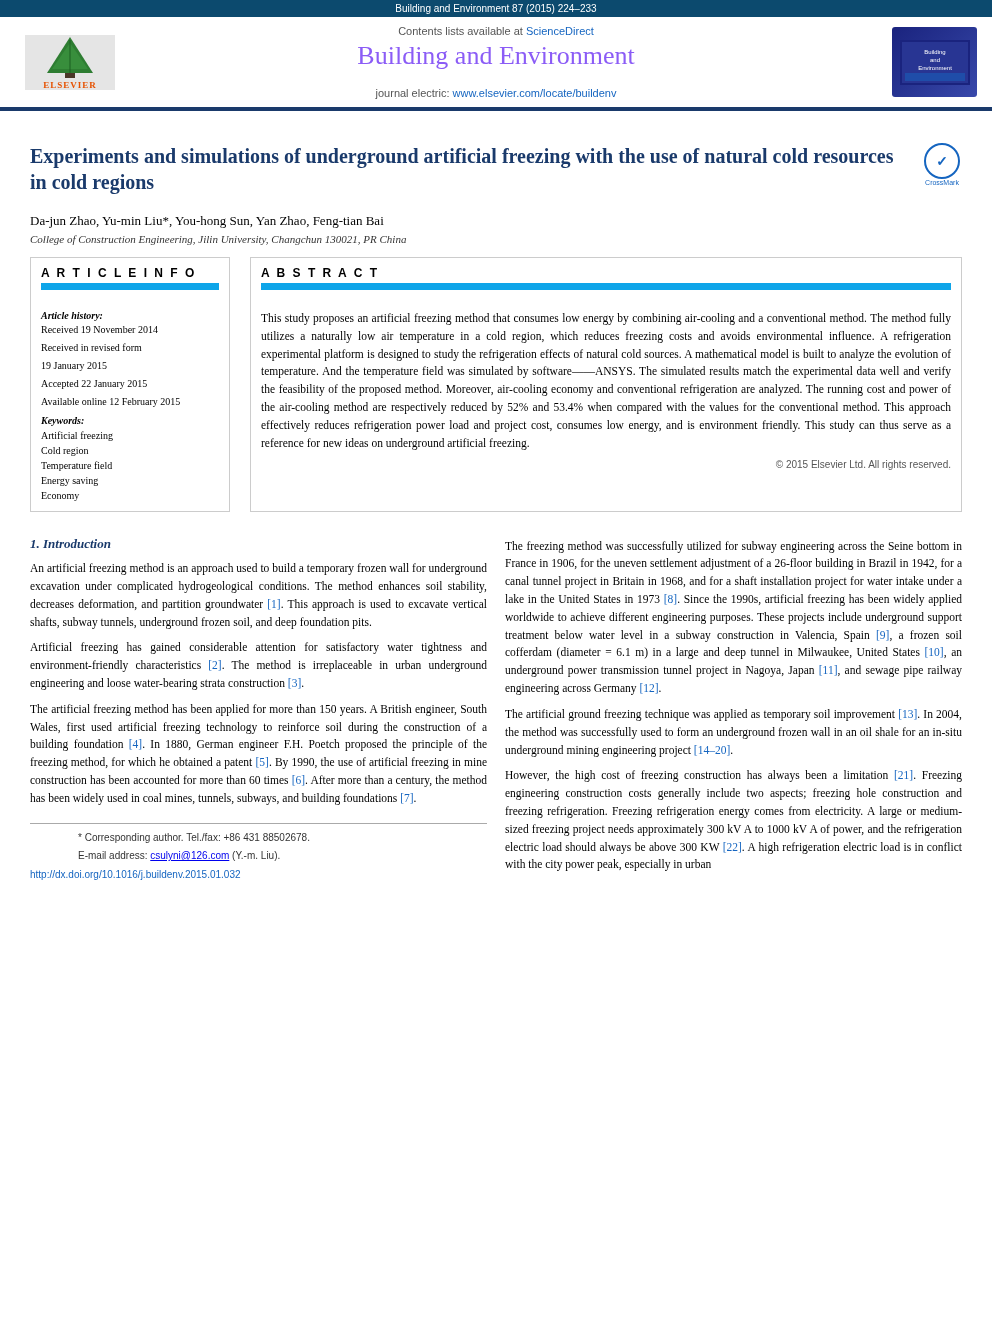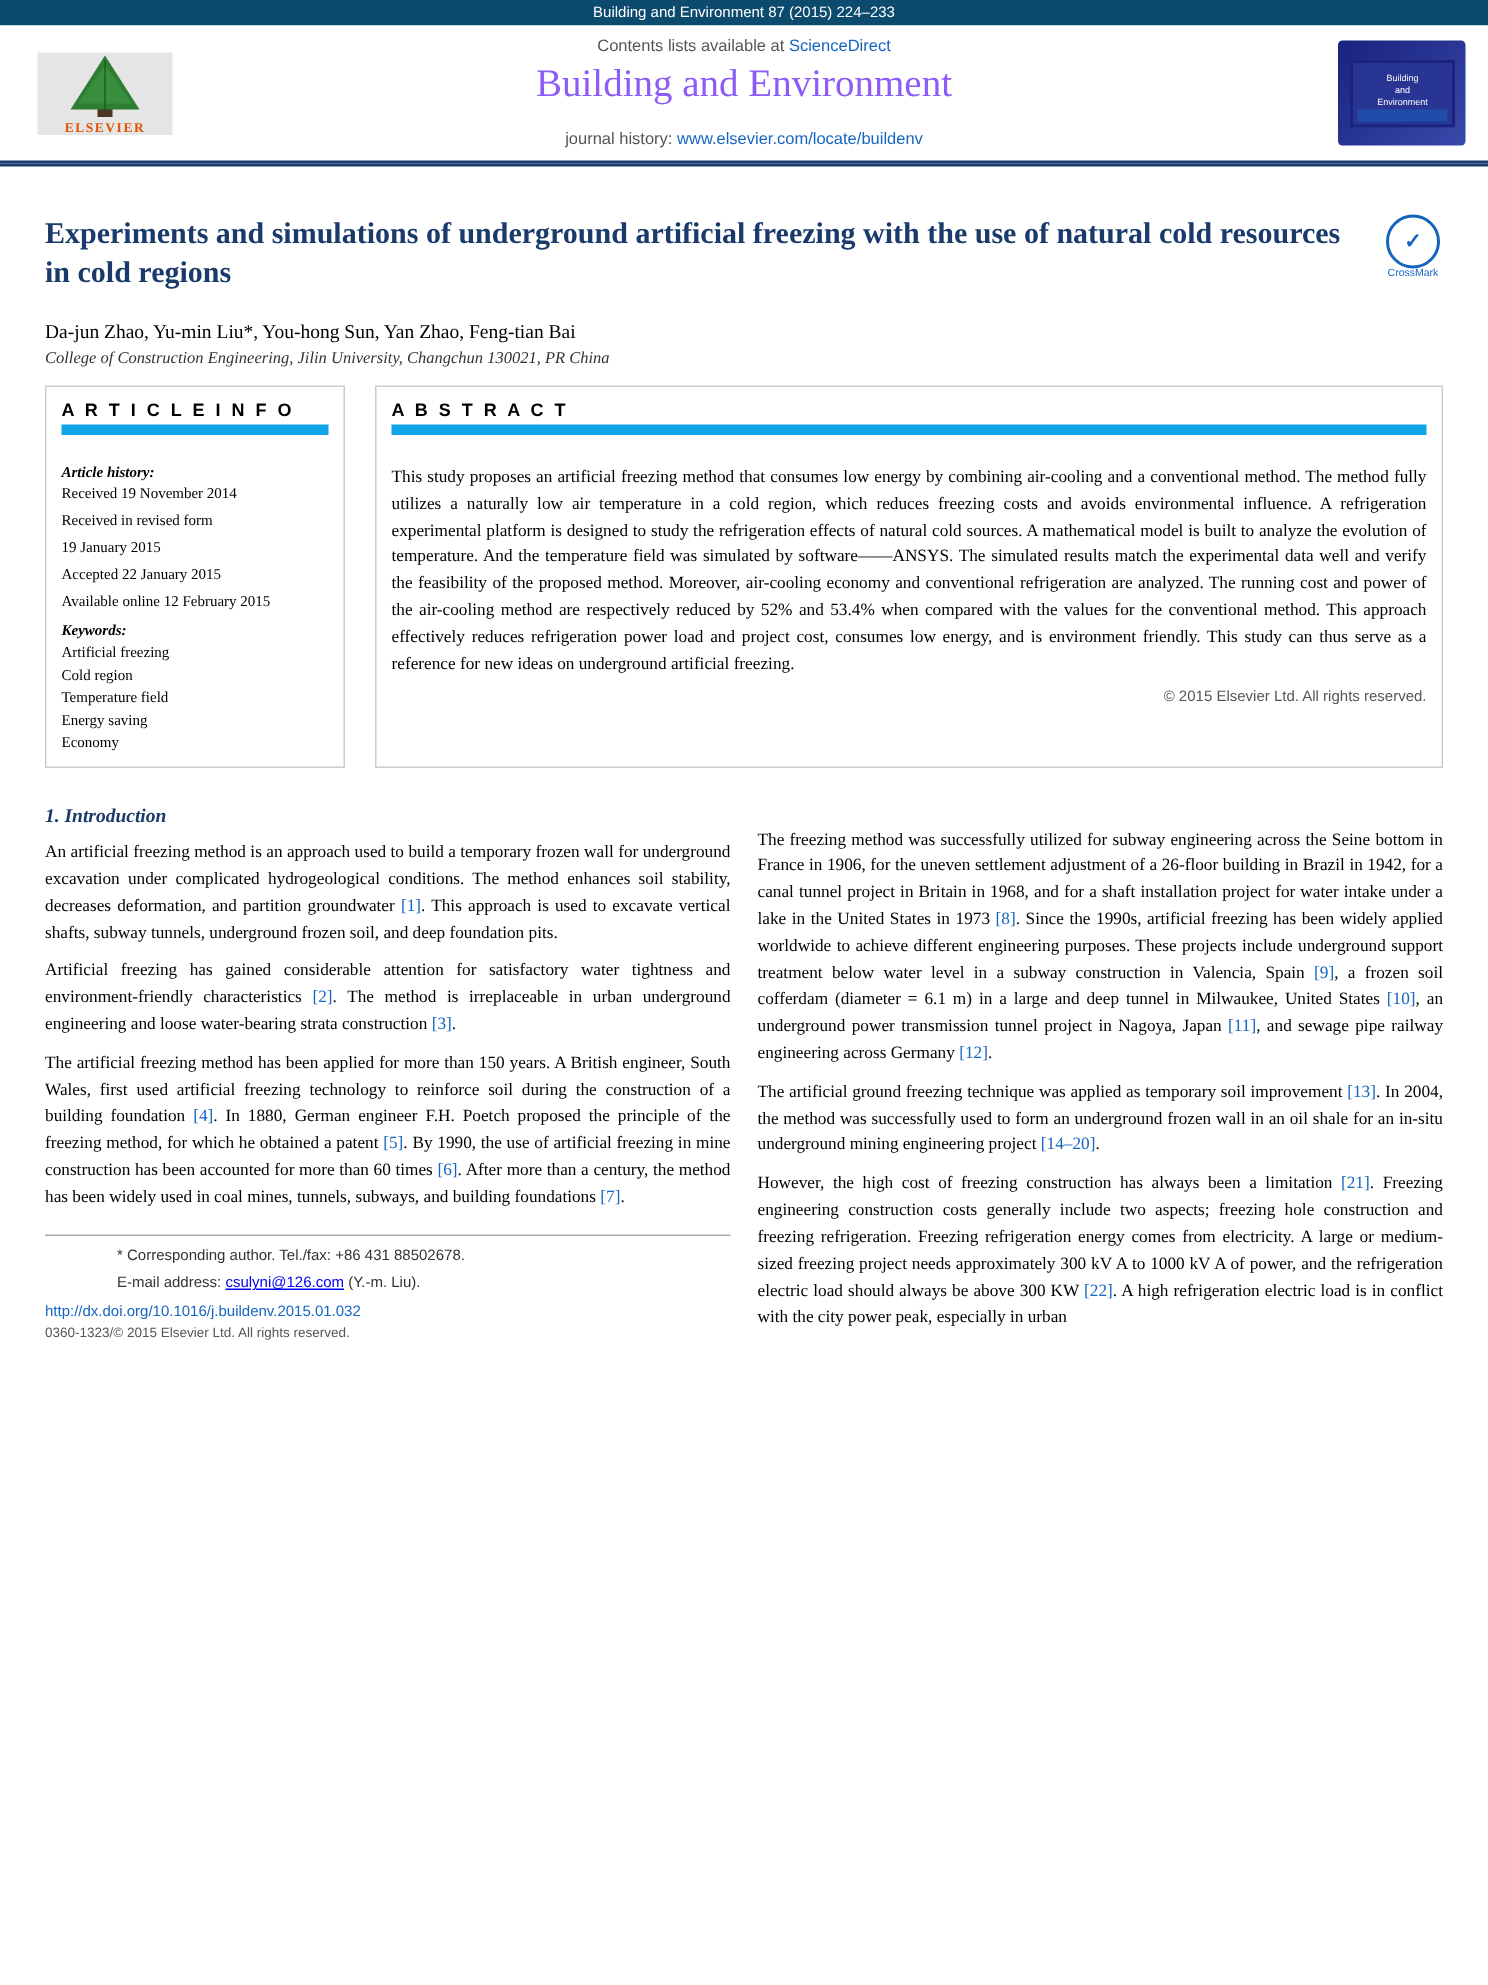--- a/index.html
+++ b/index.html
@@ -311,21 +311,21 @@
     </div>
   </div>
 
   <div class="journal-center">
     <div class="contents-line">
       <span>Contents lists available at</span>
       <a href="#">ScienceDirect</a>
     </div>
     <div class="journal-title-main">Building and Environment</div>
     <div class="journal-homepage">
-      <span>journal history:</span>
+      <span>journal electric:</span>
       <a href="#">www.elsevier.com/locate/buildenv</a>
     </div>
   </div>
 
   <div class="journal-logo-right">
     <div class="journal-img-box">
       <svg width="70" height="45" viewBox="0 0 70 45">
         <rect width="70" height="45" fill="#1a237e"></rect>
         <rect x="2" y="2" width="66" height="41" fill="#283593"></rect>
         <text x="35" y="14" text-anchor="middle" fill="white" font-size="6" font-family="Arial">Building</text>
@@ -403,21 +403,20 @@
       </p>
 
       <div class="paper-footer">
         <div class="footer-note">* Corresponding author. Tel./fax: +86 431 88502678.</div>
         <div class="footer-note">
           <span>E-mail address:</span>
           <a href="#">csulyni@126.com</a>
           <span>(Y.-m. Liu).</span>
         </div>
         <div class="footer-doi">http://dx.doi.org/10.1016/j.buildenv.2015.01.032</div>
-        <div class="footer-issn">0360-1323/© 2015 Elsevier Ltd. All rights reserved.</div>
       </div>
     </div>
 
     <div class="body-col">
       <p class="body-paragraph">
         The freezing method was successfully utilized for subway engineering across the Seine bottom in France in 1906, for the uneven settlement adjustment of a 26-floor building in Brazil in 1942, for a canal tunnel project in Britain in 1968, and for a shaft installation project for water intake under a lake in the United States in 1973 <a href="#" class="ref-link">[8]</a>. Since the 1990s, artificial freezing has been widely applied worldwide to achieve different engineering purposes. These projects include underground support treatment below water level in a subway construction in Valencia, Spain <a href="#" class="ref-link">[9]</a>, a frozen soil cofferdam (diameter = 6.1 m) in a large and deep tunnel in Milwaukee, United States <a href="#" class="ref-link">[10]</a>, an underground power transmission tunnel project in Nagoya, Japan <a href="#" class="ref-link">[11]</a>, and sewage pipe railway engineering across Germany <a href="#" class="ref-link">[12]</a>.
       </p>
 
       <p class="body-paragraph">
         The artificial ground freezing technique was applied as temporary soil improvement <a href="#" class="ref-link">[13]</a>. In 2004, the method was successfully used to form an underground frozen wall in an oil shale for an in-situ underground mining engineering project <a href="#" class="ref-link">[14–20]</a>.

